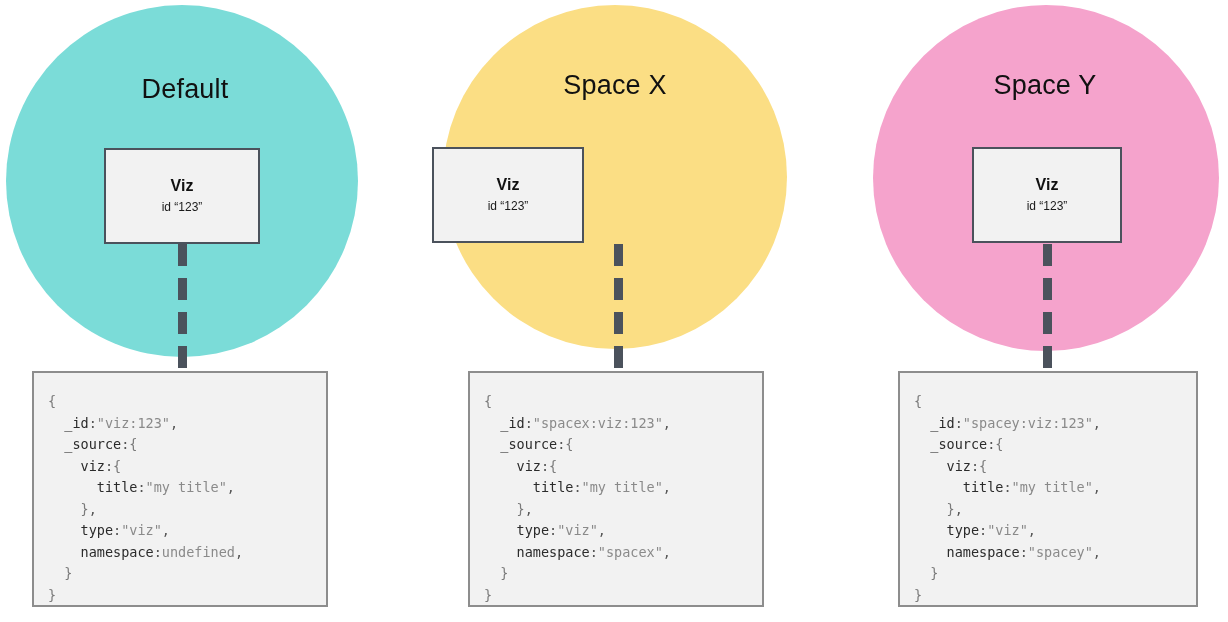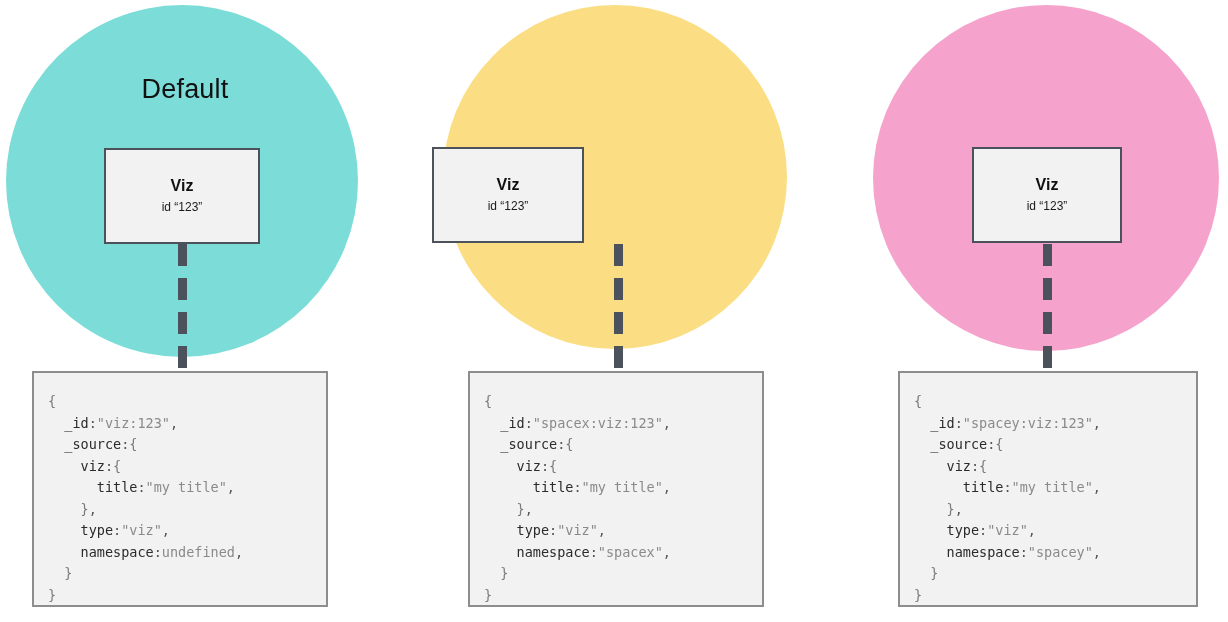--- a/index.html
+++ b/index.html
@@ -154,20 +154,21 @@
     <span class="brc">}</span><span class="p">,</span>
     <span class="k">type</span><span class="p">:</span><span class="v">"viz"</span><span class="p">,</span>
     <span class="k">namespace</span><span class="p">:</span><span class="v">undefined</span><span class="p">,</span>
   <span class="brc">}</span>
 <span class="brc">}</span></pre>
     </div>
   </div>
 
   <div class="column col-1">
     <div class="space-circle" style="background: rgb(251, 222, 132);"></div>
+    <div class="space-title">Space X</div>
     <div class="viz-box">
       <div class="viz-title">Viz</div>
       <div class="viz-sub">id “123”</div>
     </div>
     <div class="connector"></div>
     <div class="code-box">
       <pre class="code"><span class="brc">{</span>
   <span class="k">_id</span><span class="p">:</span><span class="v">"spacex:viz:123"</span><span class="p">,</span>
   <span class="k">_source</span><span class="p">:</span><span class="brc">{</span>
     <span class="k">viz</span><span class="p">:</span><span class="brc">{</span>
@@ -175,20 +176,21 @@
     <span class="brc">}</span><span class="p">,</span>
     <span class="k">type</span><span class="p">:</span><span class="v">"viz"</span><span class="p">,</span>
     <span class="k">namespace</span><span class="p">:</span><span class="v">"spacex"</span><span class="p">,</span>
   <span class="brc">}</span>
 <span class="brc">}</span></pre>
     </div>
   </div>
 
   <div class="column col-2">
     <div class="space-circle" style="background: rgb(245, 163, 204);"></div>
+    <div class="space-title">Space Y</div>
     <div class="viz-box">
       <div class="viz-title">Viz</div>
       <div class="viz-sub">id “123”</div>
     </div>
     <div class="connector"></div>
     <div class="code-box">
       <pre class="code"><span class="brc">{</span>
   <span class="k">_id</span><span class="p">:</span><span class="v">"spacey:viz:123"</span><span class="p">,</span>
   <span class="k">_source</span><span class="p">:</span><span class="brc">{</span>
     <span class="k">viz</span><span class="p">:</span><span class="brc">{</span>

